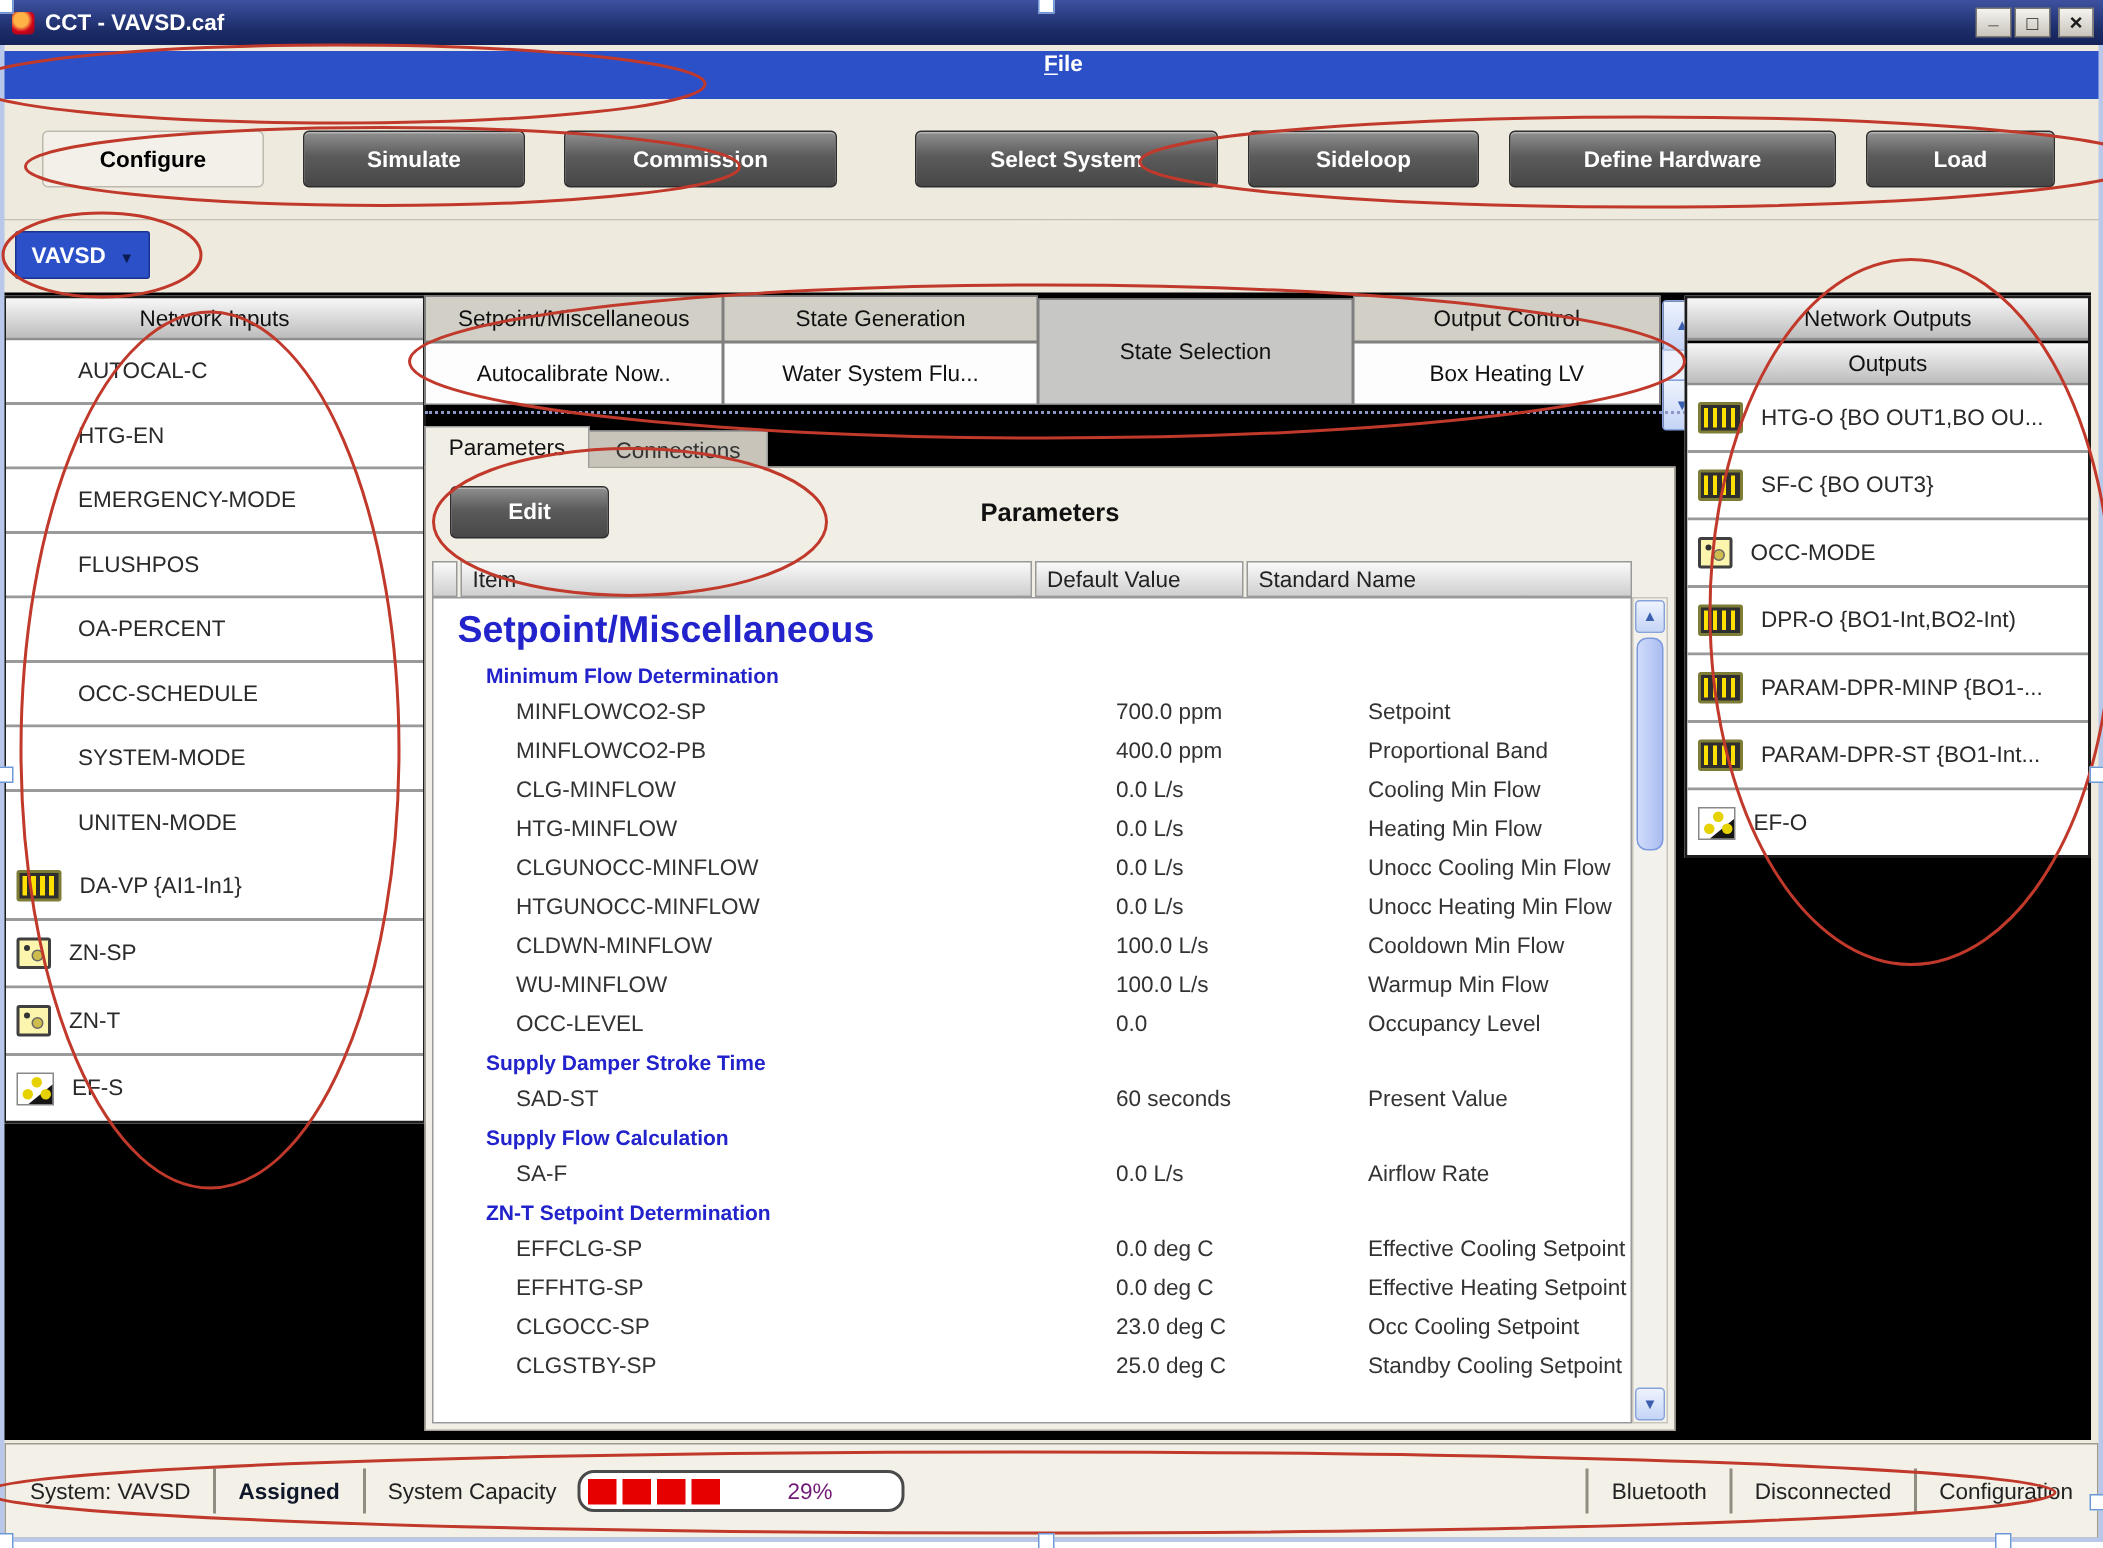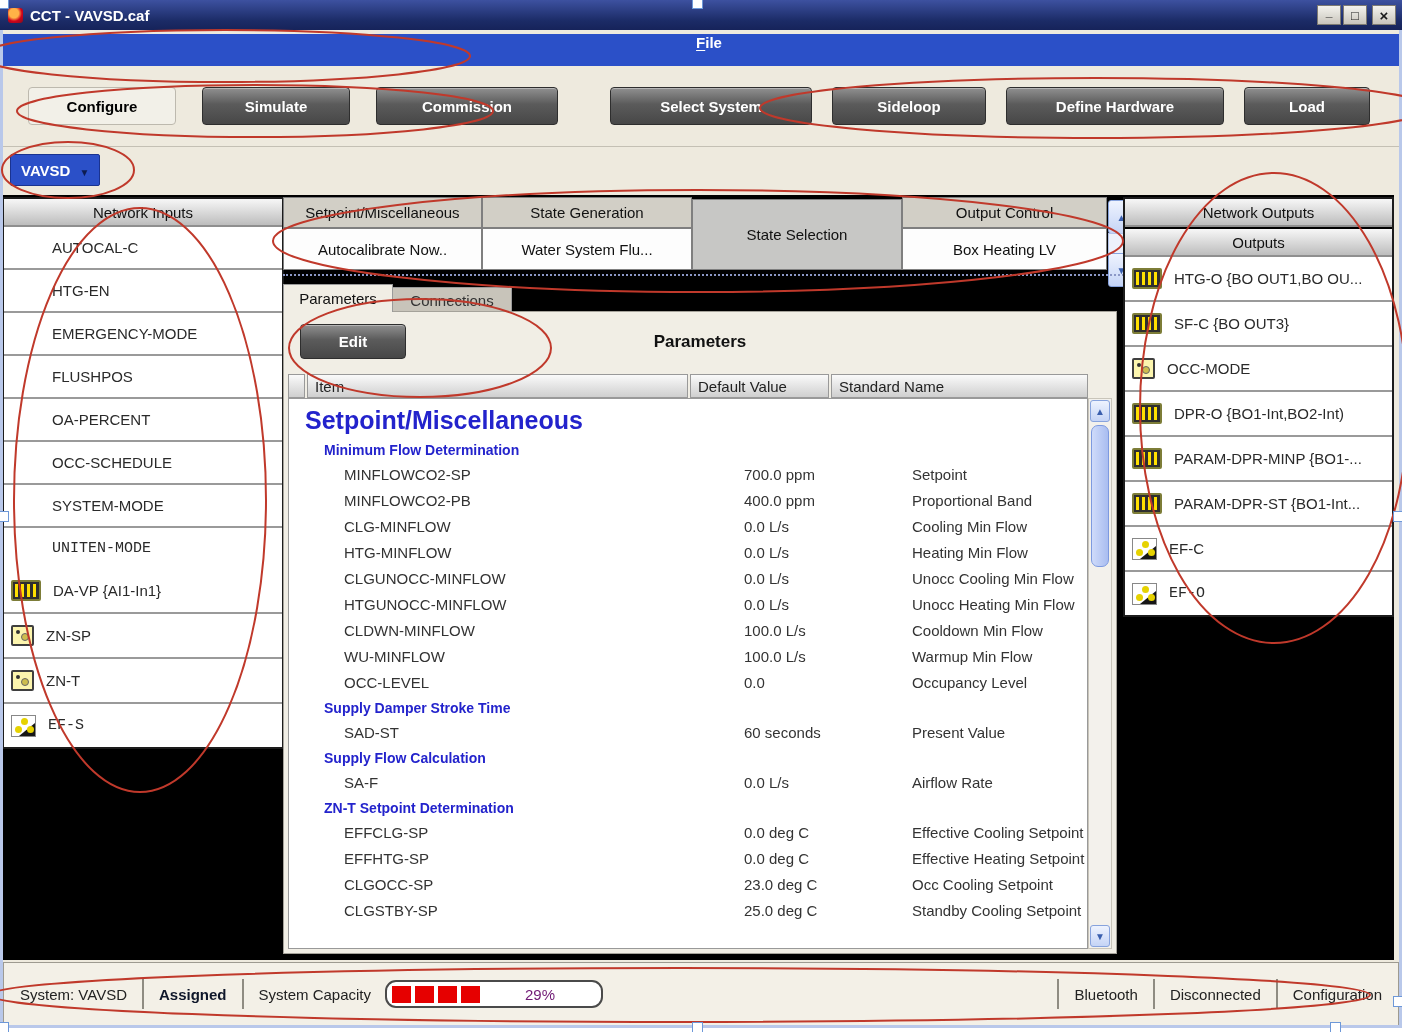--- a/index.html
+++ b/index.html
@@ -52,21 +52,21 @@
   .main{position:absolute;left:2px;top:195px;width:1392px;height:765px;background:#000;}
 
   
   .left-panel{position:absolute;left:0;top:2px;width:278px;background:#fff;border:2px solid #1c1c1c;}
   .panel-header{height:26px;background:linear-gradient(#f7f7f7,#bdbdbd);border-bottom:2px solid #8f8f8f;
     display:flex;align-items:center;justify-content:center;font-size:15px;color:#111;}
   .ni-row{height:41px;border-bottom:2px solid #9a9a9a;display:flex;align-items:center;
     padding-left:48px;font-size:15px;color:#2a2a2a;background:#fff;}
   .io-row{height:43px;border-bottom:2px solid #9a9a9a;display:flex;align-items:center;gap:12px;
     padding-left:7px;font-size:15px;color:#2a2a2a;background:#fff;white-space:nowrap;overflow:hidden;}
-  .io-row:last-child,.ni-row:last-child{border-bottom:none;font-family:Liberation Mono, monospace;}
+  .io-row:last-child,.ni-row:last-child{border-bottom:none;}
 
   
   .li-icon{flex:0 0 auto;display:inline-block;position:relative;}
   .hardware-icon{width:26px;height:17px;background:#2e2e2e;border:2px solid #7d7d38;border-radius:2px;}
   .hardware-icon::before{content:"";position:absolute;left:2px;right:2px;top:2px;bottom:2px;
     background:repeating-linear-gradient(90deg,#ffe000 0 3px,transparent 3px 6px);}
   .network-point-icon{width:19px;height:17px;background:#fcf5ae;border:2px solid #3f3f3f;border-radius:2px;}
   .network-point-icon::before{content:"";position:absolute;left:3px;top:3px;width:4px;height:4px;
     border-radius:50%;background:#333;}
   .network-point-icon::after{content:"";position:absolute;right:3px;bottom:3px;width:6px;height:6px;
@@ -400,24 +400,20 @@
           <div class="io-row">
             <span class="li-icon hardware-icon"></span>
             <span>PARAM-DPR-MINP {BO1-...</span>
           </div>
           <div class="io-row">
             <span class="li-icon hardware-icon"></span>
             <span>PARAM-DPR-ST {BO1-Int...</span>
           </div>
           <div class="io-row">
             <span class="li-icon fan-icon"></span>
-            <span>EF-C</span>
-          </div>
-          <div class="io-row">
-            <span class="li-icon fan-icon"></span>
             <span>EF-O</span>
           </div>
         </div>
     </div>
   </div>
 
   <div class="statusbar">
     <span>System: VAVSD</span>
     <div class="divider"></div>
     <span class="assigned">Assigned</span>

